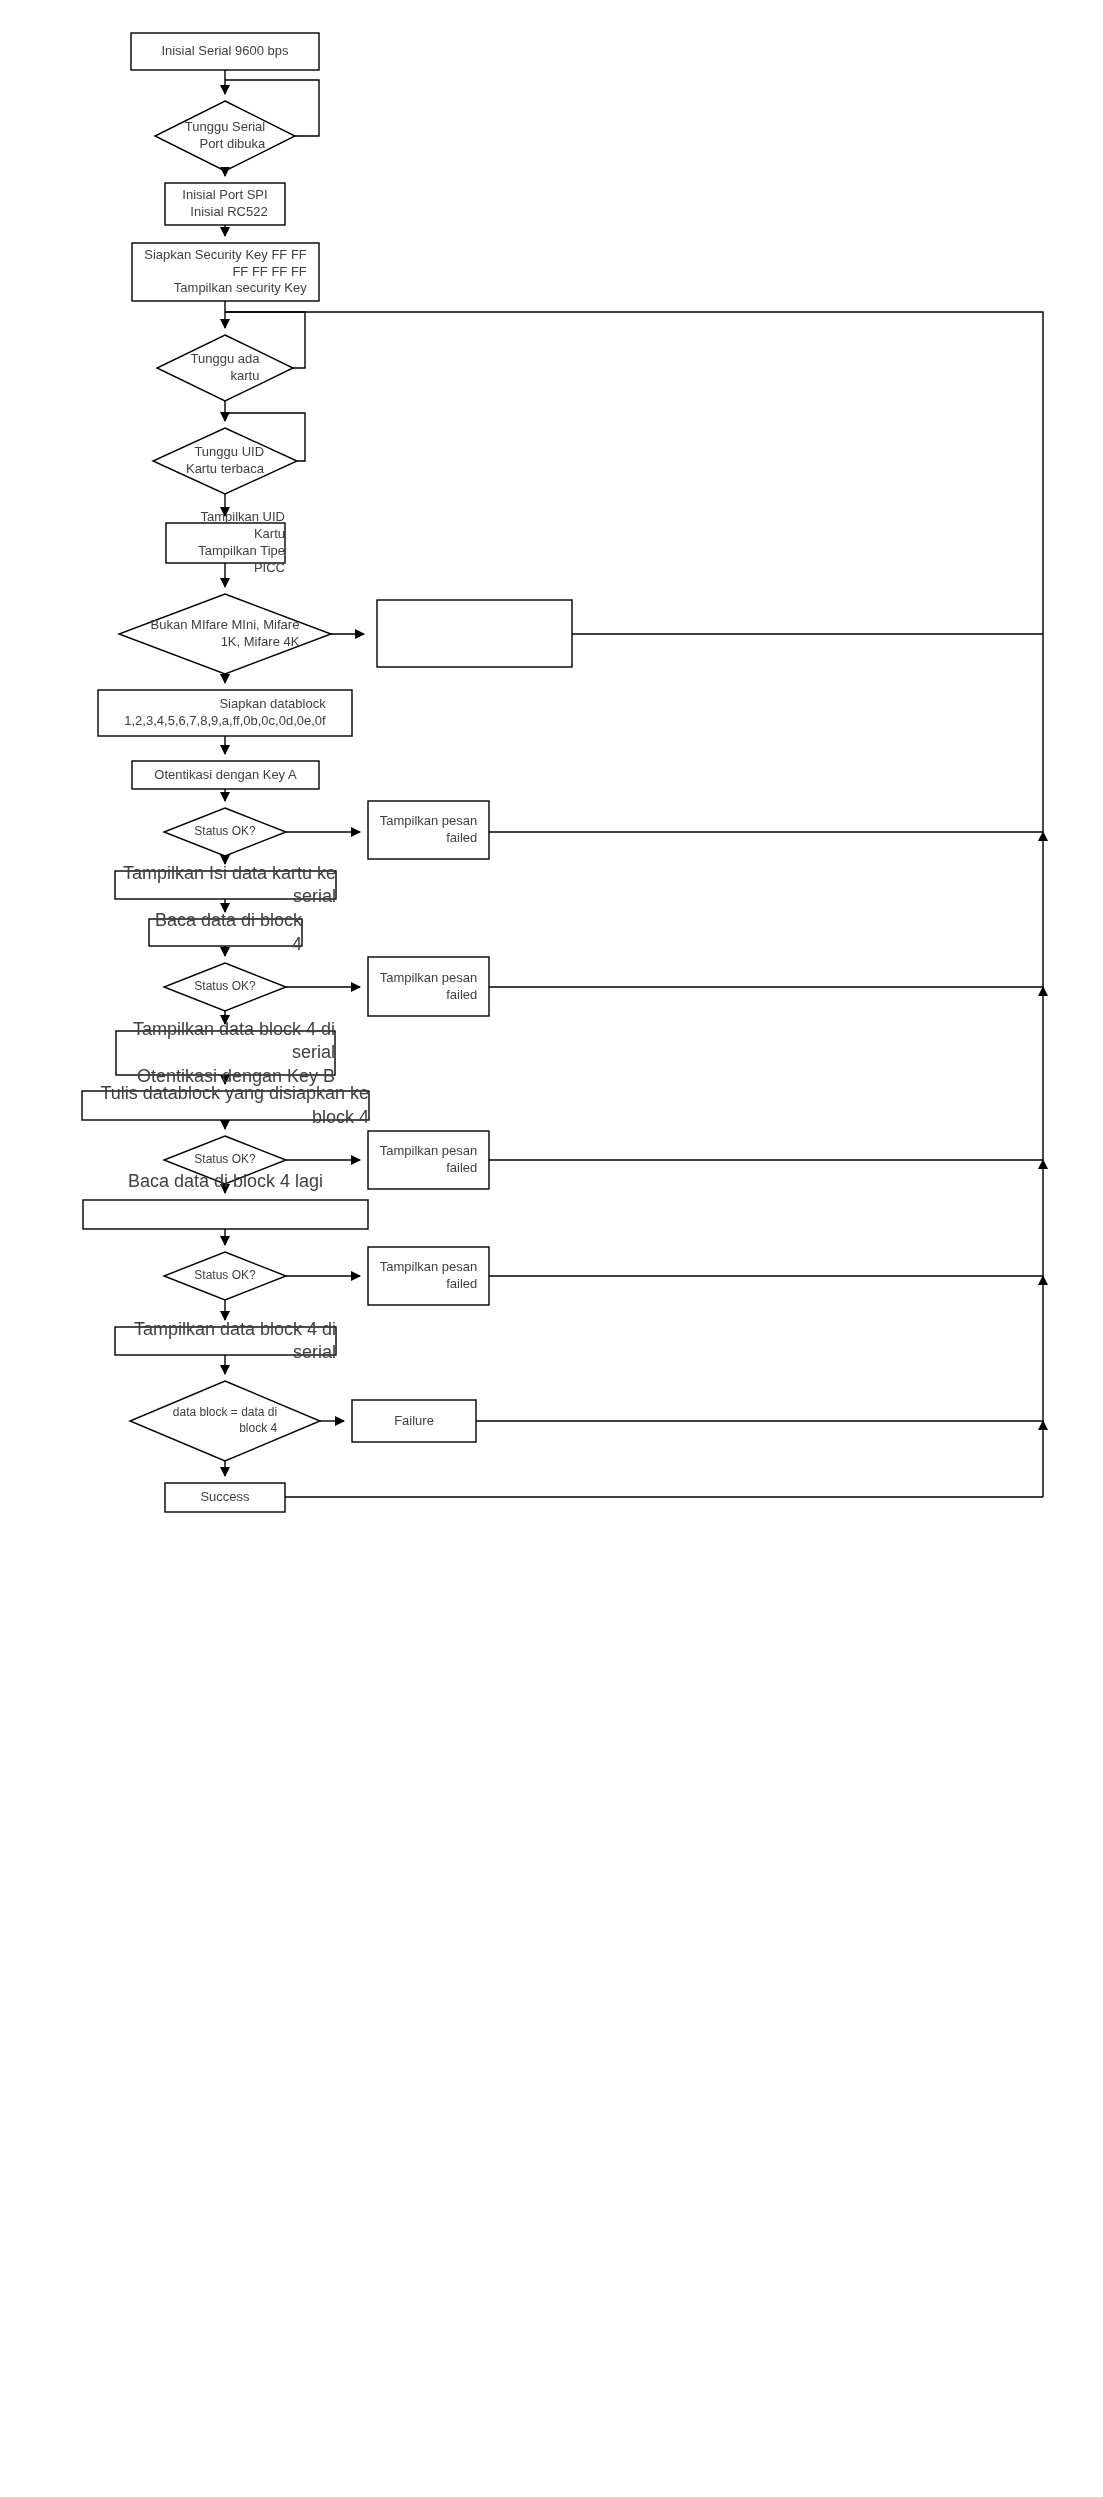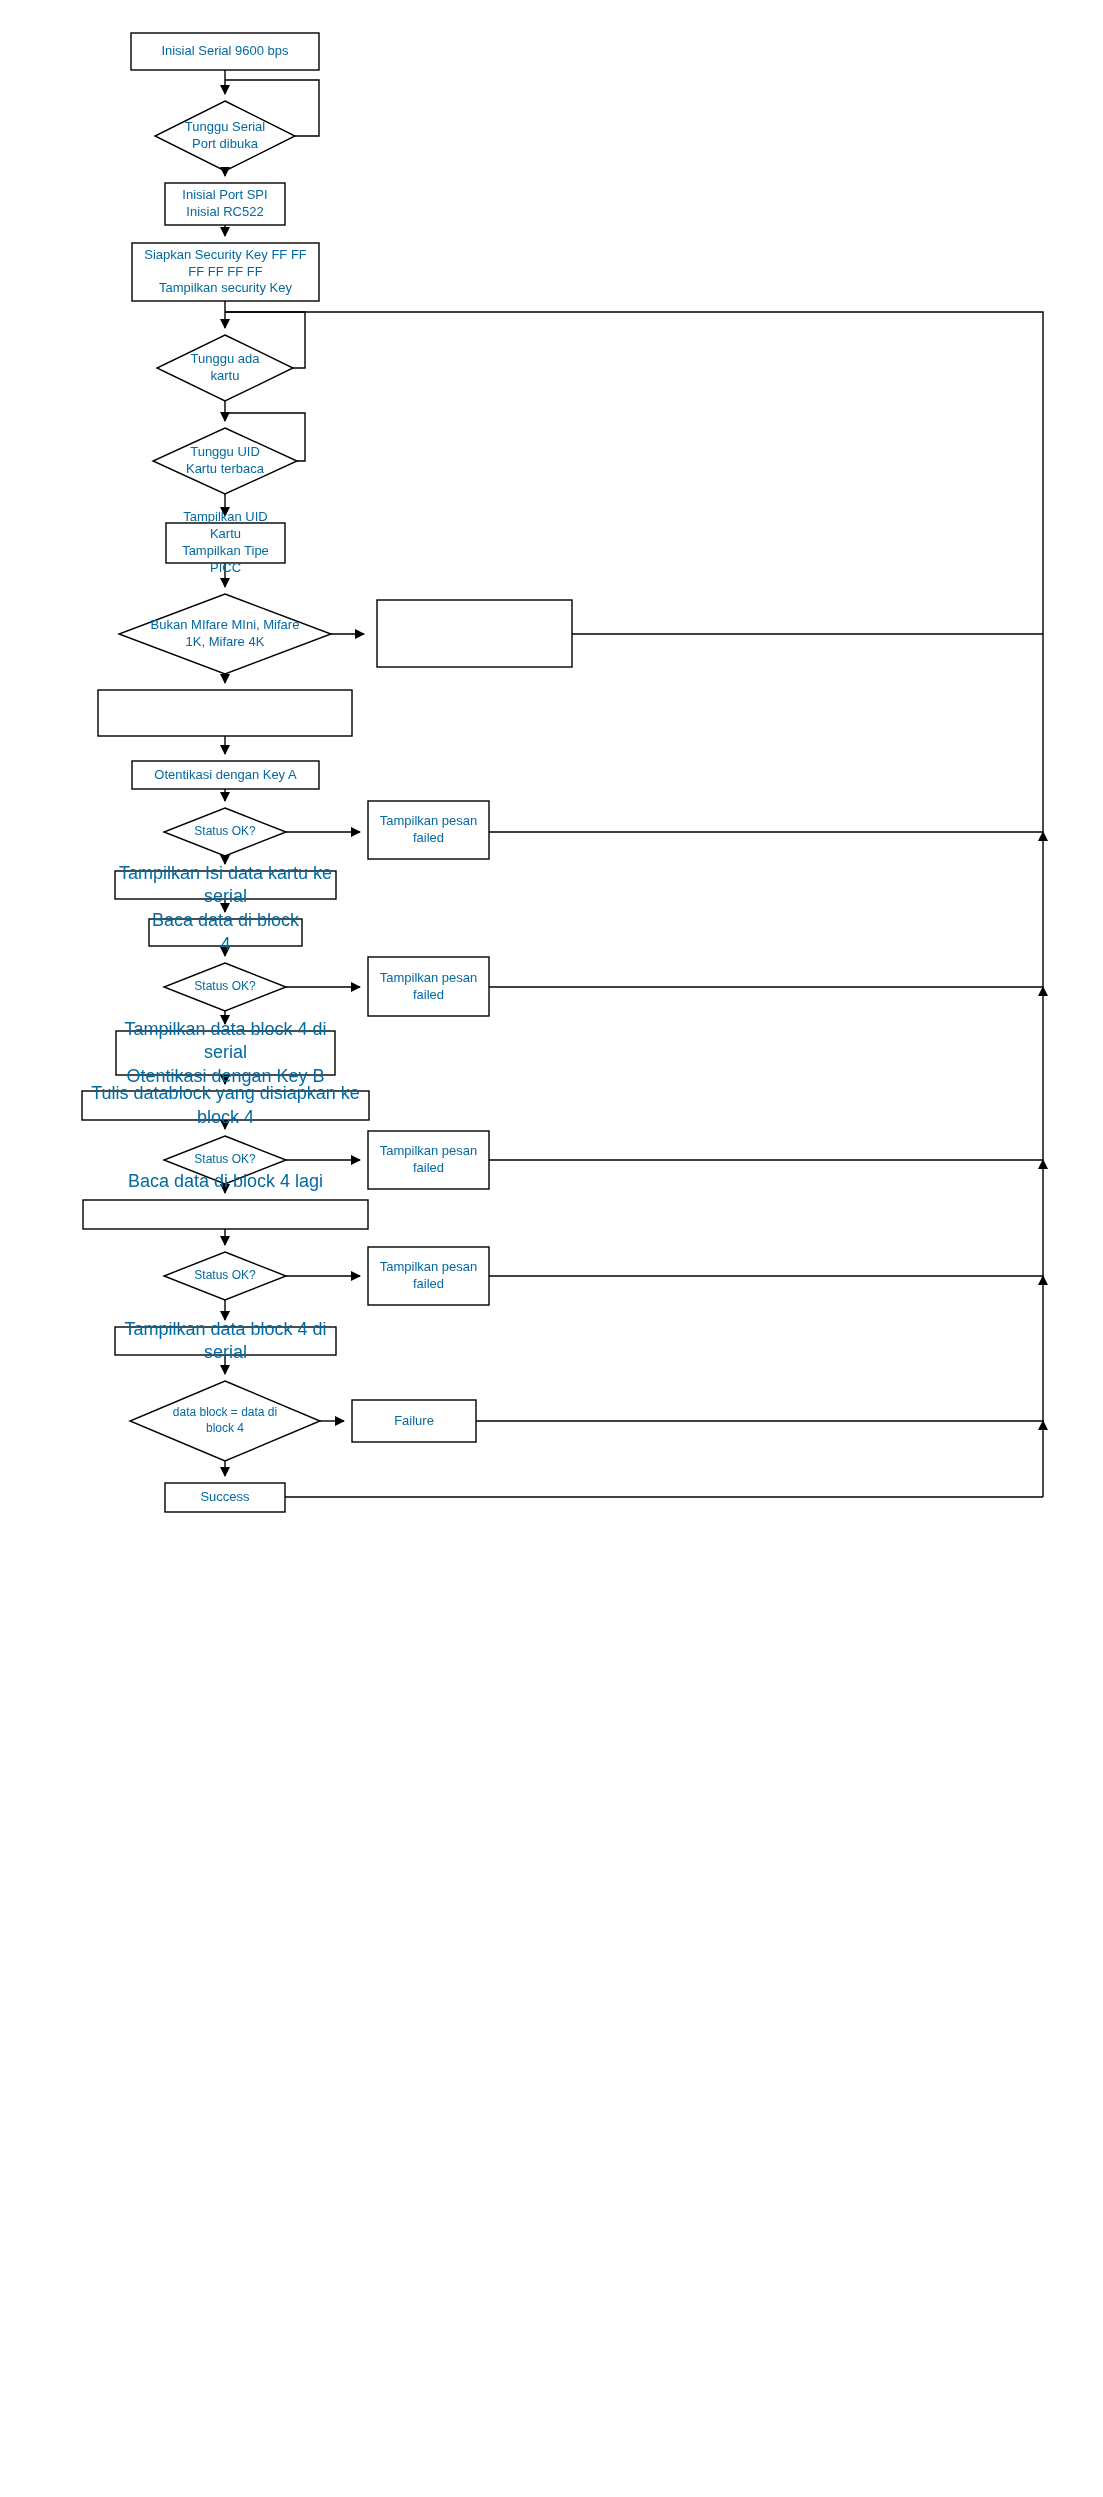--- a/index.html
+++ b/index.html
@@ -4,22 +4,22 @@
 <style>
   html,body{margin:0;padding:0;background:#ffffff;}
   body{font-family:"Liberation Sans", sans-serif;}
   #stage{position:relative;width:1103px;height:2497px;background:#ffffff;overflow:hidden;}
   #stage svg{position:absolute;left:0;top:0;width:1103px;height:2497px;}
   .nodetext{
     position:absolute;
     display:flex;
     align-items:center;
     justify-content:center;
-    text-align:center;
-    color:#0369a1;
+    text-align:right;
+    color:#404040;
     font-family:"Liberation Sans", sans-serif;
     white-space:pre-line;
     line-height:1.30;
     pointer-events:none;
   }
   .t13{font-size:13px;}
   .t12{font-size:12px;}
   .t125{font-size:18px;}
 </style>
 </head>
@@ -127,20 +127,22 @@
 FF FF FF FF
 Tampilkan security Key</div>
   <div class="nodetext t13" style="left:157px;top:344px;width:136px;height:48px;">Tunggu ada
 kartu</div>
   <div class="nodetext t13" style="left:153px;top:437px;width:144px;height:48px;">Tunggu UID
 Kartu terbaca</div>
   <div class="nodetext t13" style="left:166px;top:523px;width:119px;height:40px;">Tampilkan UID Kartu
 Tampilkan Tipe PICC</div>
   <div class="nodetext t13" style="left:119px;top:610px;width:212px;height:48px;">Bukan MIfare MIni, Mifare
 1K, Mifare 4K</div>
+  <div class="nodetext t13" style="left:98px;top:690px;width:254px;height:46px;">Siapkan  datablock
+1,2,3,4,5,6,7,8,9,a,ff,0b,0c,0d,0e,0f</div>
   <div class="nodetext t13" style="left:132px;top:761px;width:187px;height:28px;">Otentikasi dengan Key A</div>
   <div class="nodetext t12" style="left:164px;top:820px;width:122px;height:24px;">Status OK?</div>
   <div class="nodetext t13" style="left:368px;top:801px;width:121px;height:58px;">Tampilkan pesan
 failed</div>
   <div class="nodetext t125" style="left:115px;top:871px;width:221px;height:28px;">Tampilkan Isi data kartu ke serial</div>
   <div class="nodetext t125" style="left:149px;top:919px;width:153px;height:27px;border-radius:7px;">Baca data di block 4</div>
   <div class="nodetext t12" style="left:164px;top:975px;width:122px;height:24px;">Status OK?</div>
   <div class="nodetext t13" style="left:368px;top:957px;width:121px;height:59px;">Tampilkan pesan
 failed</div>
   <div class="nodetext t125" style="left:116px;top:1031px;width:219px;height:44px;">Tampilkan data block 4 di serial

